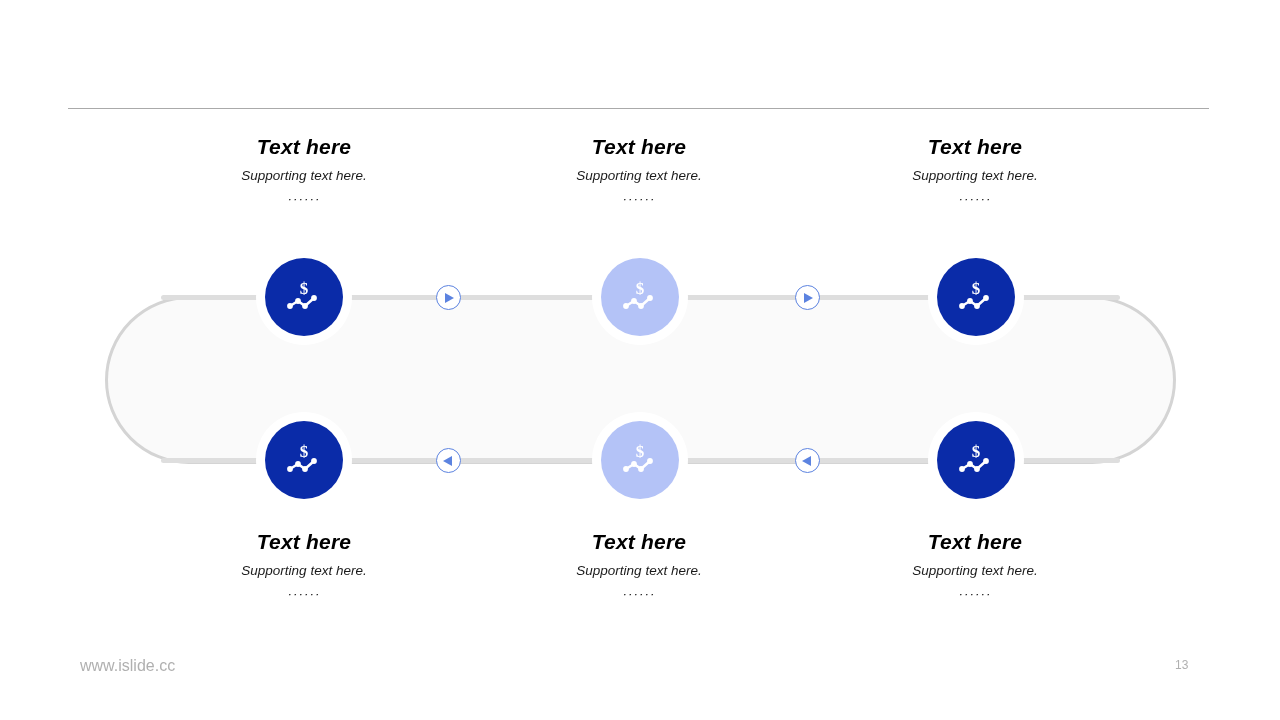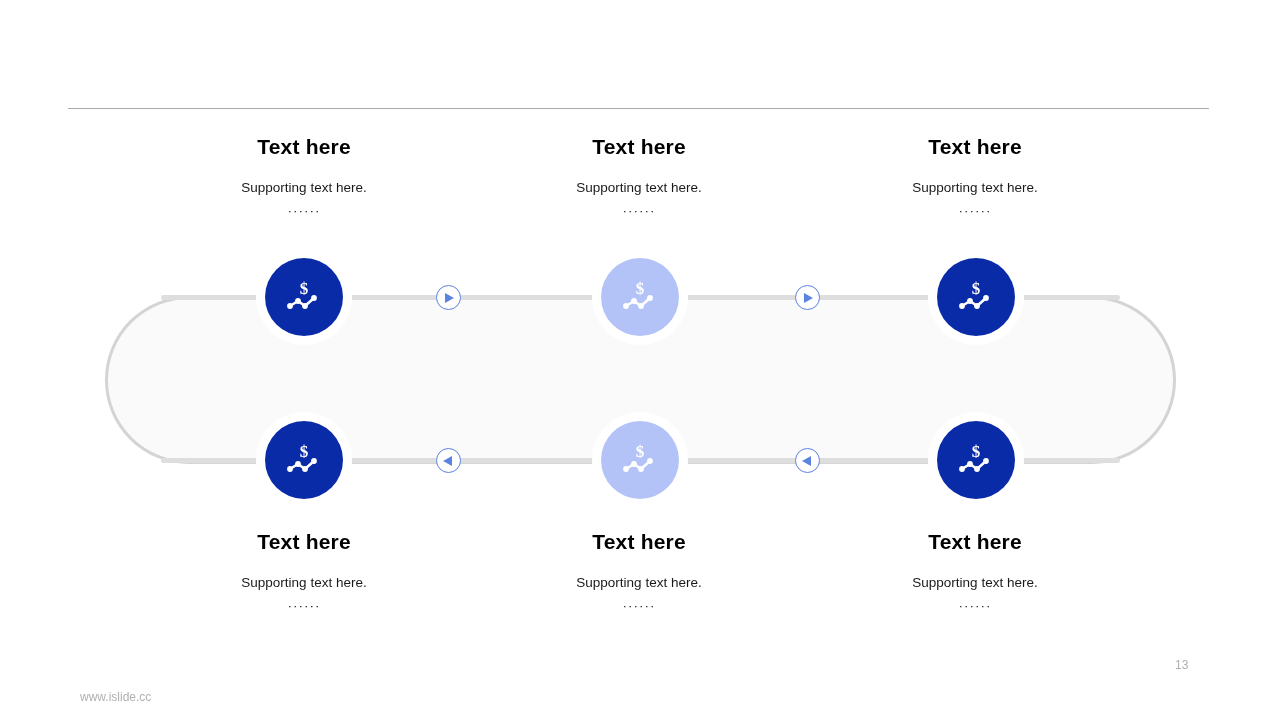--- a/index.html
+++ b/index.html
@@ -102,48 +102,49 @@
     border-bottom: 5.5px solid transparent;
   }
   .tri-right { border-left: 9px solid #5C83E0; margin-left: 2px; }
   .tri-left  { border-right: 9px solid #5C83E0; margin-right: 2px; }
 
   
   .textblock {
     position: absolute;
     width: 300px;
     text-align: center;
+    font-style: italic;
   }
   .tb-title {
     font-size: 21px;
     font-weight: bold;
     color: #000000;
     line-height: 1.2;
     letter-spacing: 0.2px;
   }
   .tb-sub {
     font-size: 13.5px;
     color: #1a1a1a;
     line-height: 1.35;
-    margin-top: 20px;
+    margin-top: 8px;
   }
   .tb-dots {
     font-size: 13.5px;
     color: #1a1a1a;
     line-height: 1.35;
     margin-top: 5px;
     letter-spacing: 1px;
   }
 
   
   .footer-site {
     position: absolute;
     left: 80px;
-    top: 690px;
-    font-size: 12px;
+    top: 657px;
+    font-size: 16px;
     color: #b0b0b0;
   }
   .footer-page {
     position: absolute;
     left: 1175px;
     top: 658px;
     width: 30px;
     text-align: left;
     font-size: 12px;
     color: #b0b0b0;

